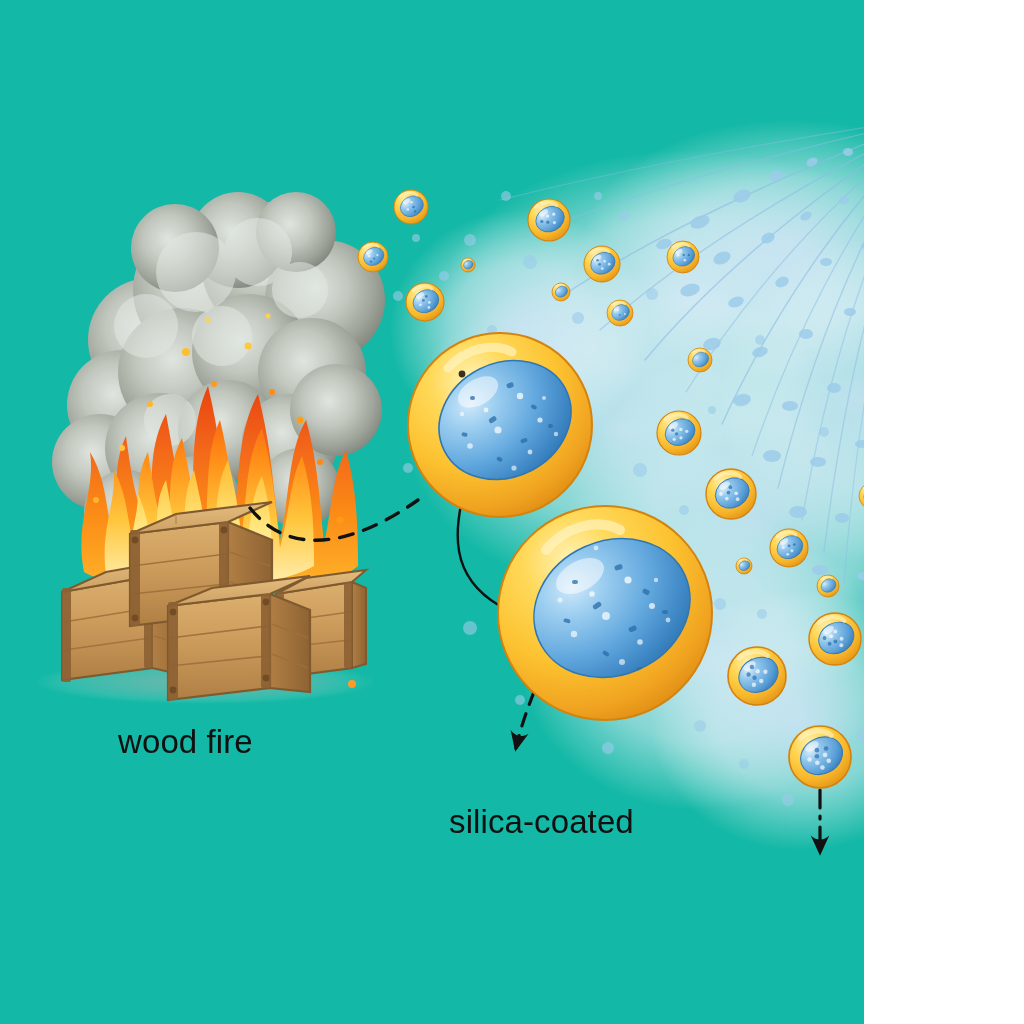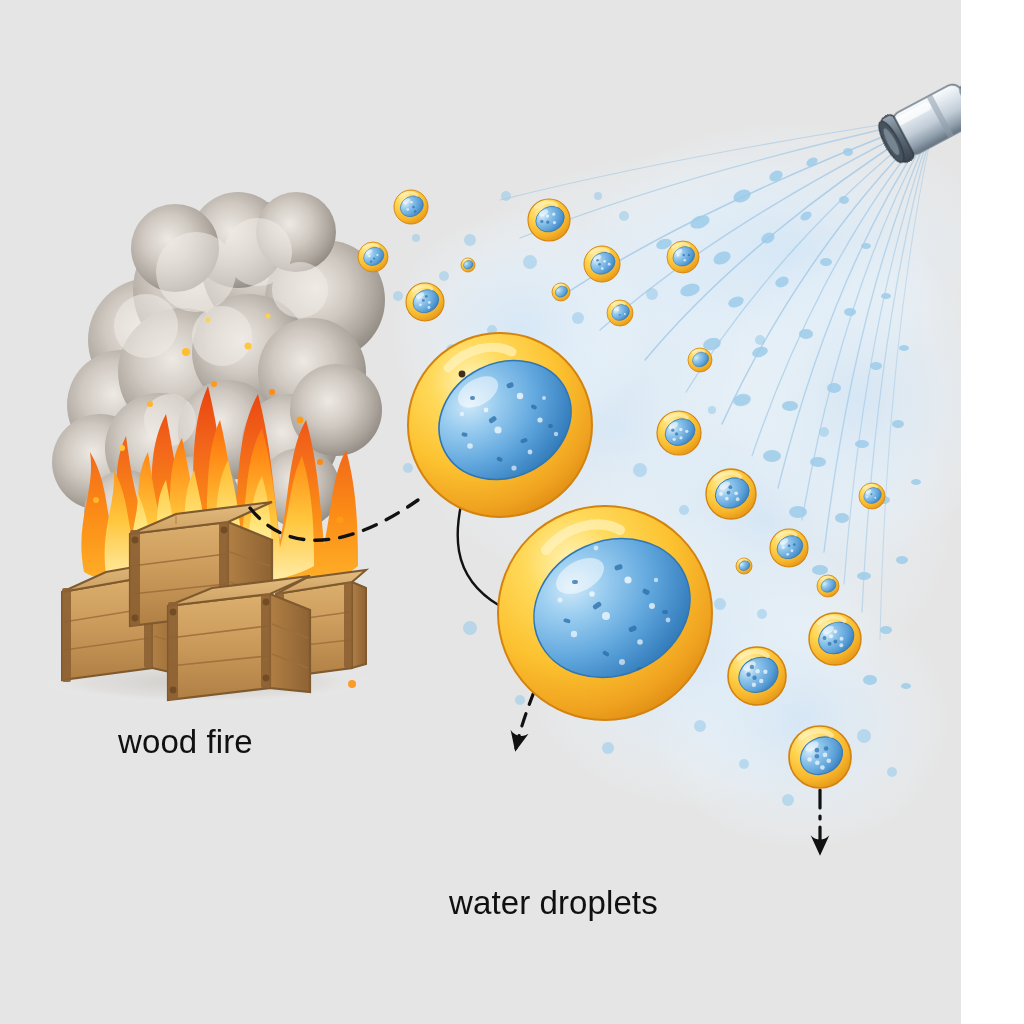--- a/index.html
+++ b/index.html
@@ -3,23 +3,23 @@
 <meta charset="utf-8">
 <title>Dry Water Spray Fire Suppression Diagram</title>
 <style>
   html, body {
     margin: 0;
     padding: 0;
     background: #ffffff;
   }
   #canvas {
     position: relative;
-    width: 961px;
+    width: 864px;
     height: 1024px;
-    background: #e5e5e5;
+    background: #14b8a6;
     overflow: hidden;
     font-family: "Liberation Sans", sans-serif;
   }
   #art {
     position: absolute;
     left: 0;
     top: 0;
     width: 1024px;
     height: 1024px;
   }
@@ -688,18 +688,17 @@
         <rect x="636" y="668" width="6" height="4" rx="2" transform="rotate(-12 636 668)"></rect>
       </g>
       <path d="M546,550 C566,526 598,518 620,530" stroke="#fff6cc" stroke-width="10" stroke-linecap="round" fill="none" opacity="0.6"></path>
     </g>
 
   </svg>
 
   <div class="label" id="label-wood-fire">wood fire</div>
 
   <div class="label" id="label-silica">
-    <br>
-    <span>water droplets</span>
+    <span>silica-coated</span><br>
   </div>
 
 
 </div>
 
 </body></html>

